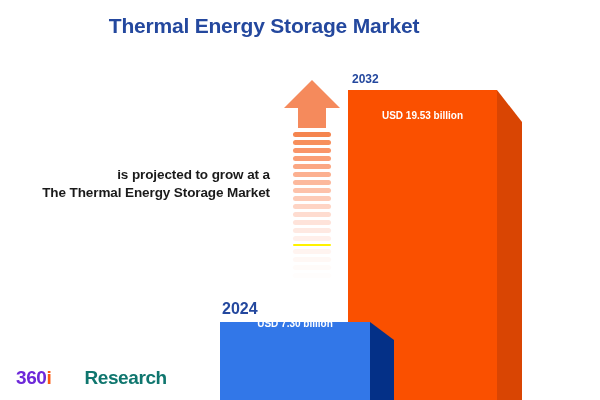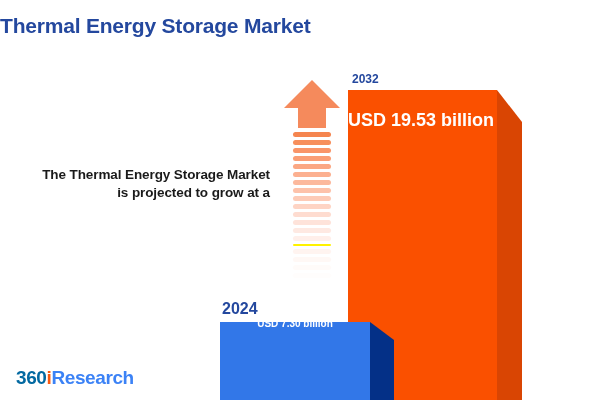--- a/index.html
+++ b/index.html
@@ -17,20 +17,21 @@
     background: #ffffff;
     overflow: hidden;
   }
 
   
   #chart-title {
     position: absolute;
     left: 0;
     top: 14px;
     width: 528px;
+    text-align: center;
     font-size: 21px;
     font-weight: bold;
     color: #24489E;
     letter-spacing: -0.2px;
   }
 
   
   #growth-arrow {
     position: absolute;
     left: 282px;
@@ -121,22 +122,22 @@
     top: 18px;
     width: 149px;
     height: 322px;
     background: #FA5000;
   }
   #value-2032 {
     position: absolute;
     left: 0;
     top: 38px;
     width: 149px;
-    text-align: left;
-    font-size: 18px;
+    text-align: center;
+    font-size: 10px;
     font-weight: bold;
     color: #ffffff;
   }
 
   
   #bar-2024 {
     left: 220px;
     top: 288px;
     width: 174px;
     height: 112px;
@@ -179,23 +180,23 @@
 
   
   #logo {
     position: absolute;
     left: 16px;
     top: 367px;
     font-size: 19px;
     font-weight: bold;
     letter-spacing: -0.4px;
   }
-  #logo .logo-360 { color: #0369a1; }
+  #logo .logo-360 { color: #6d28d9; }
   #logo .logo-i { color: #FA5A10; }
-  #logo .logo-research { color: #3b82f6; }
+  #logo .logo-research { color: #0f766e; padding-left: 33px; }
 </style>
 </head>
 <body>
 
 <div id="infographic">
 
   <div id="chart-title">Thermal Energy Storage Market</div>
 
   <div id="growth-arrow">
     <svg id="arrow-head" viewBox="0 0 60 52">
@@ -218,22 +219,22 @@
       <div class="stripe" style="background:#FFEFEA"></div>
       <div class="stripe-accent"></div>
       <div class="stripe" style="background:#FFF4F0"></div>
       <div class="stripe" style="background:#FFF8F5"></div>
       <div class="stripe" style="background:#FFFBF9"></div>
       <div class="stripe" style="background:#FFFDFC"></div>
     </div>
   </div>
 
   <div id="cagr-block">
+    <div class="cagr-line">is projected to grow at a</div>
     <div class="cagr-line">The Thermal Energy Storage Market</div>
-    <div class="cagr-line">is projected to grow at a</div>
   </div>
 
   <div class="bar-group" id="bar-2032">
     <div id="label-2032">2032</div>
     <div id="bar-2032-side"></div>
     <div id="bar-2032-front"></div>
     <div id="value-2032">USD 19.53 billion</div>
   </div>
 
   <div class="bar-group" id="bar-2024">

